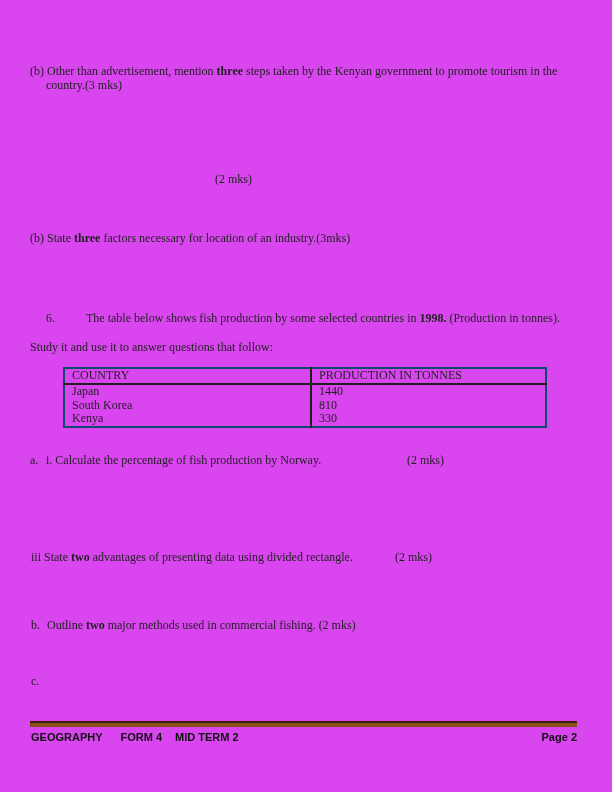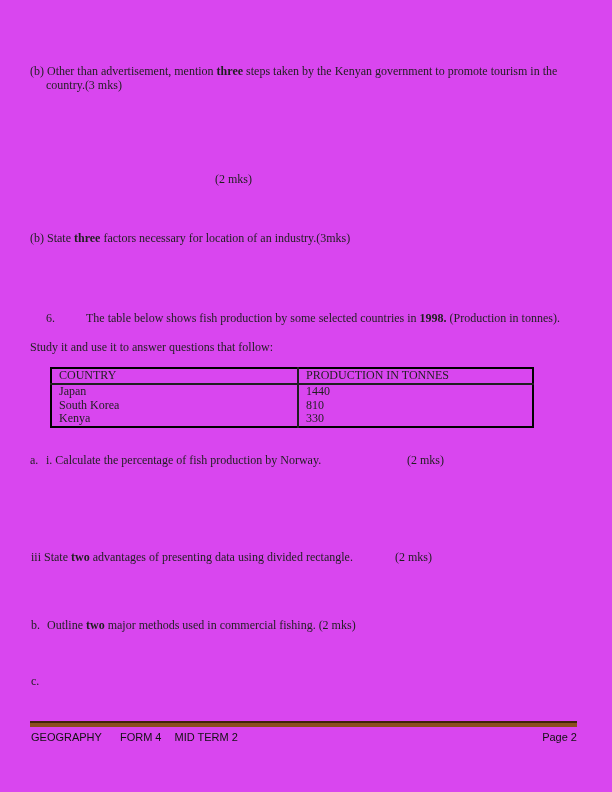--- a/index.html
+++ b/index.html
@@ -14,24 +14,24 @@
   }
   .line{
     position:absolute;
     white-space:pre;
     line-height:14px;
   }
   .abs{position:absolute;top:0;white-space:pre;}
   b{font-weight:bold;}
 
   .fish-table{
-    position:absolute;left:50px;top:367px;
+    position:absolute;left:63px;top:367px;
     width:484px;
     border-collapse:collapse;
-    border:2px solid #000000;
+    border:2px solid #0c4a6e;
     font-size:12px;color:#1f1f1f;
     table-layout:fixed;
   }
   .fish-table th{
     border-bottom:2px solid #1f1f1f;
     font-weight:normal;text-align:left;
     padding:0 0 1px 7px;line-height:13px;
   }
   .fish-table td{
     padding:0 0 0 7px;line-height:13.5px;font-family:Liberation Serif, serif;
@@ -45,21 +45,21 @@
     position:absolute;left:30px;top:721px;
     width:547px;height:6px;
     border-top:2px solid #40220a;
     box-sizing:border-box;
   }
   .footer-row{
     position:absolute;left:31px;top:731px;
     width:546px;
     display:flex;align-items:baseline;
     font-family:"Liberation Sans", sans-serif;
-    font-weight:normal;font-size:11px;color:#111111;
+    font-weight:bold;font-size:11px;color:#111111;
     white-space:pre;
   }
   .footer-form{margin-left:18px;}
   .footer-term{margin-left:13px;}
   .footer-page{margin-left:auto;}
 </style>
 </head>
 <body>
 
 <div class="page">

